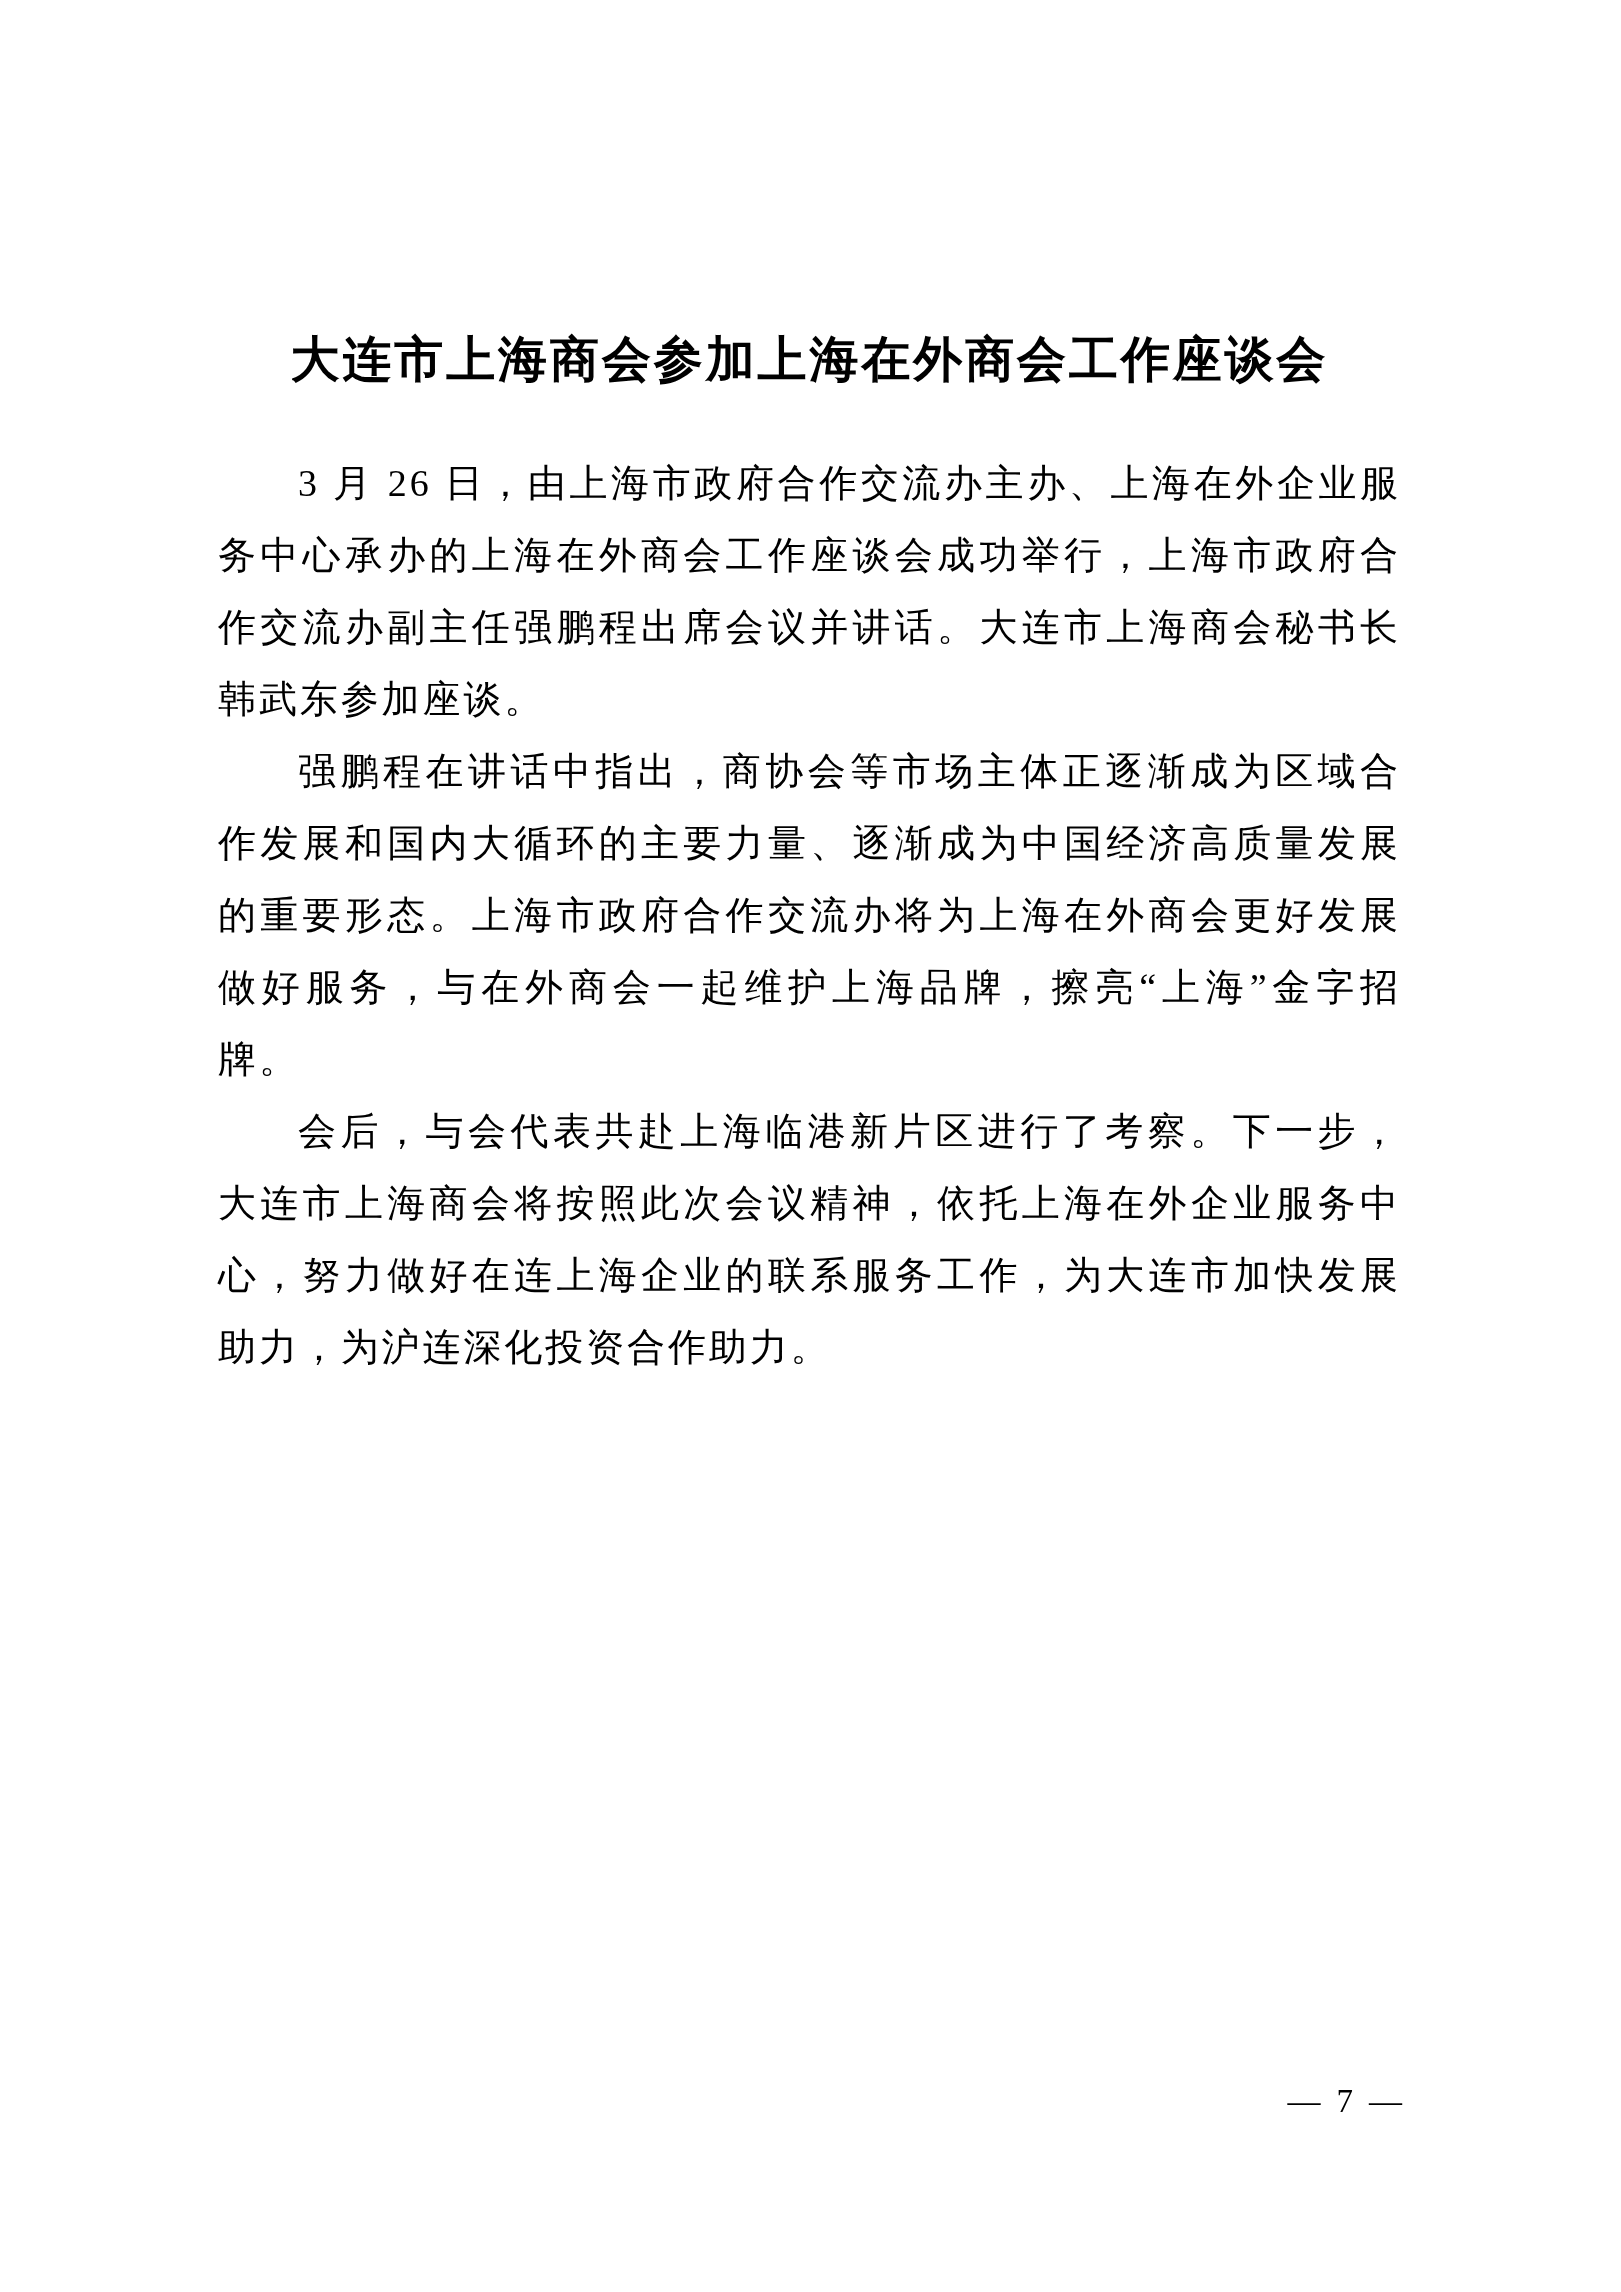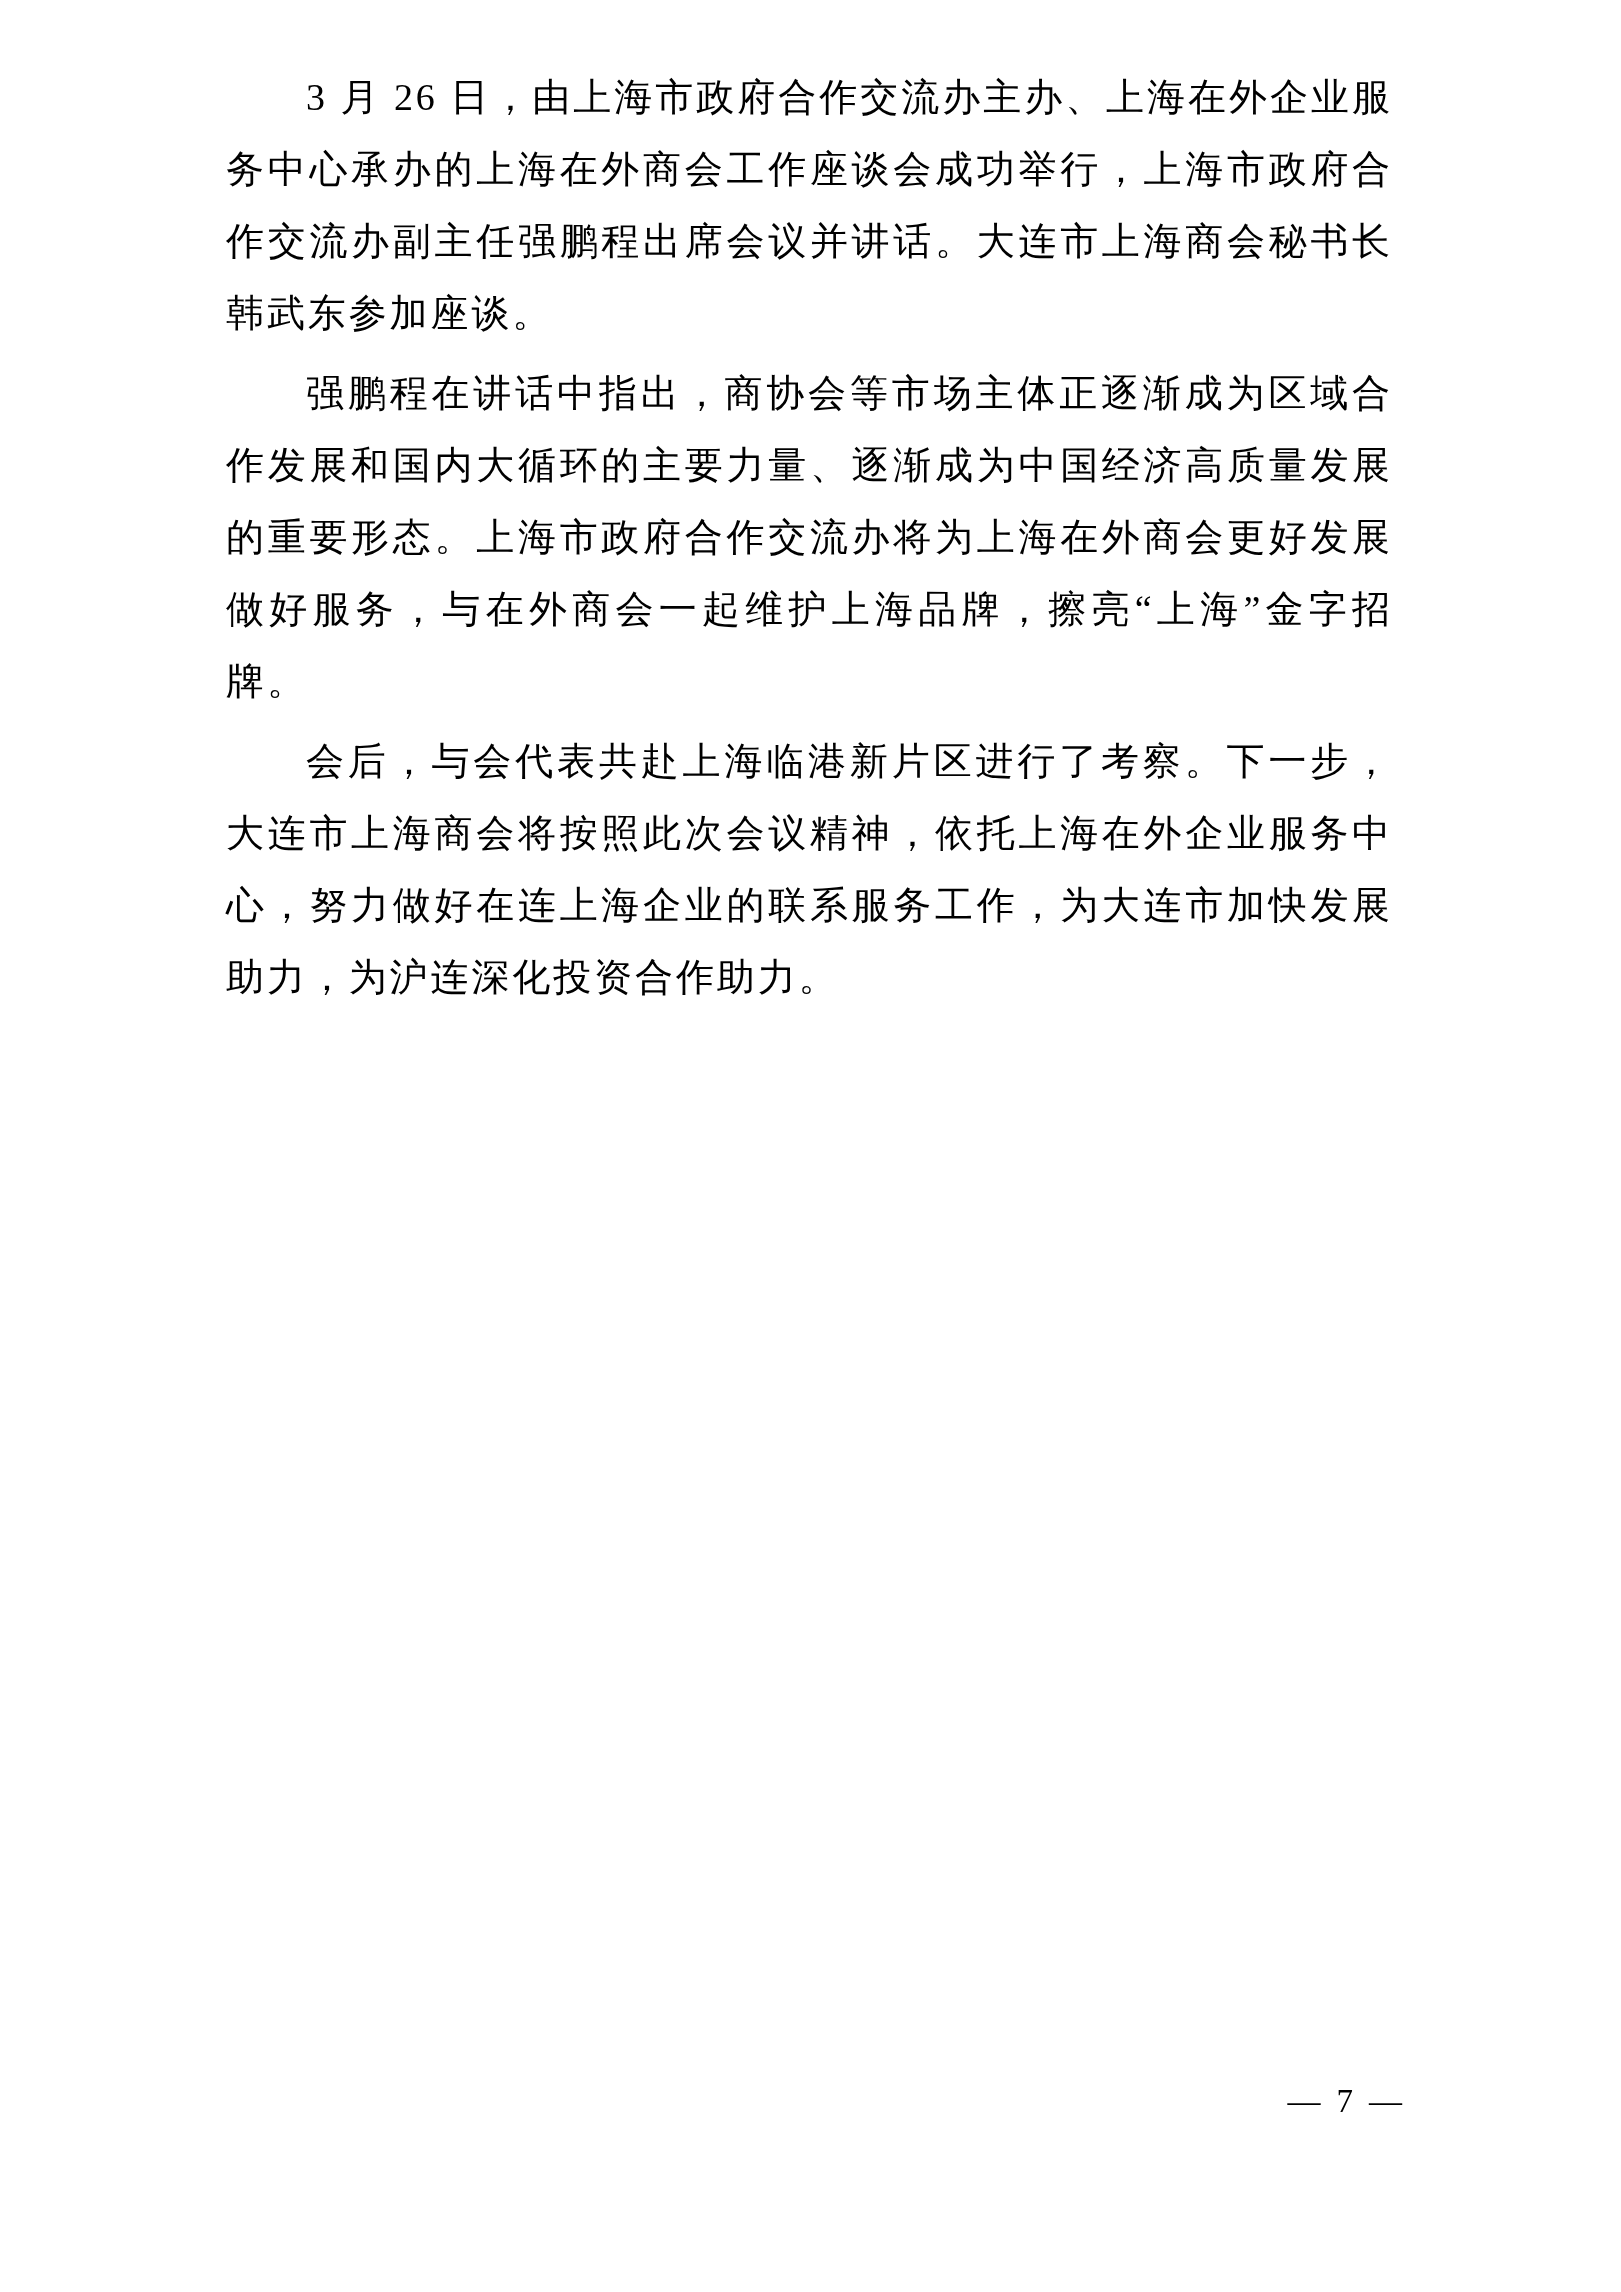--- a/index.html
+++ b/index.html
@@ -29,39 +29,40 @@
   }
   .doc-body {
     margin-top: 61px;
     font-size: 38px;
     line-height: 72px;
     letter-spacing: 2.9px;
     text-align: justify;
     text-justify: inter-character;
   }
   .doc-body p {
-    margin: 8px;
+    margin: 0;
     padding: 0;
     text-indent: 80px;
   }
   .page-number {
     position: absolute;
     top: 2082px;
     right: 215px;
     font-size: 33px;
     line-height: 39px;
     letter-spacing: 3.9px;
     white-space: nowrap;
   }
 </style>
 </head>
 <body>
 
 <div class="page">
 
+  <h1 class="doc-title">大连市上海商会参加上海在外商会工作座谈会</h1>
 
   <div class="doc-body">
     <p>3 月 26 日，由上海市政府合作交流办主办、上海在外企业服务中心承办的上海在外商会工作座谈会成功举行，上海市政府合作交流办副主任强鹏程出席会议并讲话。大连市上海商会秘书长韩武东参加座谈。</p>
     <p>强鹏程在讲话中指出，商协会等市场主体正逐渐成为区域合作发展和国内大循环的主要力量、逐渐成为中国经济高质量发展的重要形态。上海市政府合作交流办将为上海在外商会更好发展做好服务，与在外商会一起维护上海品牌，擦亮“上海”金字招牌。</p>
     <p>会后，与会代表共赴上海临港新片区进行了考察。下一步，大连市上海商会将按照此次会议精神，依托上海在外企业服务中心，努力做好在连上海企业的联系服务工作，为大连市加快发展助力，为沪连深化投资合作助力。</p>
   </div>
 
   <div class="page-number">— 7 —</div>
 
 </div>

